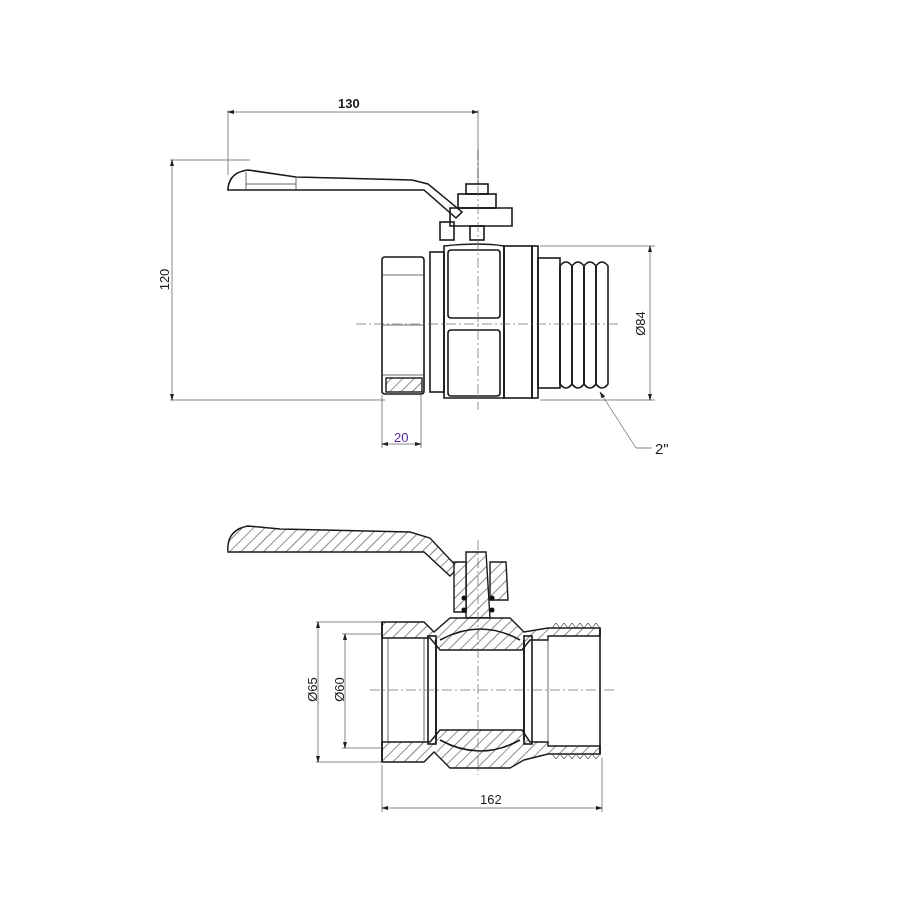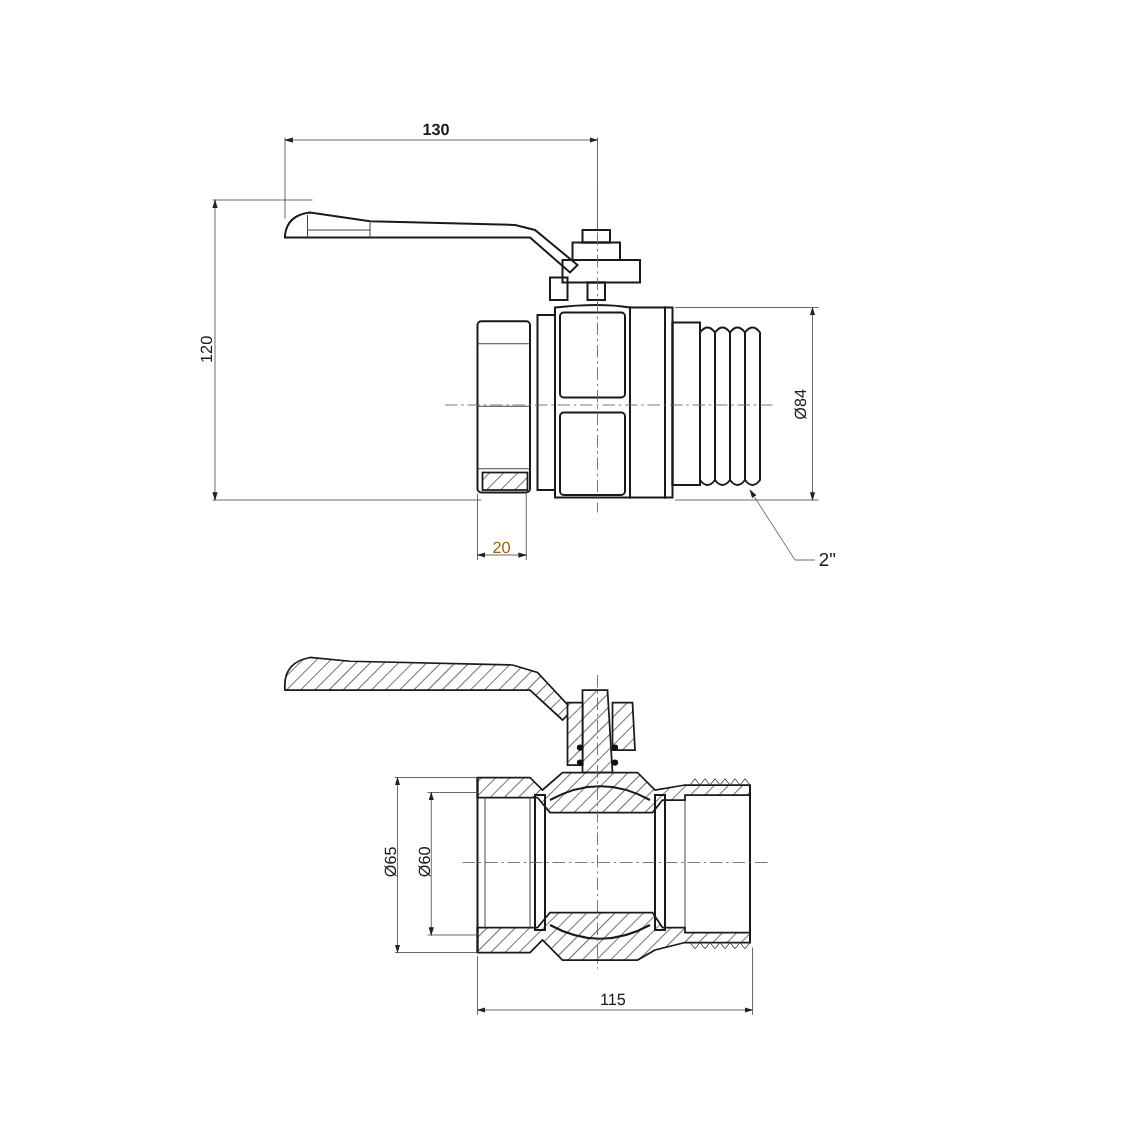--- a/index.html
+++ b/index.html
@@ -158,17 +158,17 @@
       <line class="dim" x1="382" y1="765" x2="382" y2="812"></line>
       <line class="dim" x1="602" y1="758" x2="602" y2="812"></line>
       <line class="dim" x1="382" y1="808" x2="602" y2="808" marker-start="url(#arrs)" marker-end="url(#arr)"></line>
     </g>
   </g>
 </svg>
 
 <div style="position:absolute;left:338px;top:96px;font-size:13px;color:#1a1a1a;font-weight:bold;">130</div>
 <div style="position:absolute;left:154px;top:272px;font-size:13px;color:#1a1a1a;transform:rotate(-90deg);transform-origin:center;">120</div>
 <div style="position:absolute;left:628px;top:316px;font-size:13px;color:#1a1a1a;transform:rotate(-90deg);transform-origin:center;">Ø84</div>
-<div style="position:absolute;left:394px;top:430px;font-size:13px;color:#a16207;">20</div>
+<div style="position:absolute;left:394px;top:430px;font-size:13px;color:#4c1d95;">20</div>
 <div style="position:absolute;left:655px;top:440px;font-size:15px;color:#1a1a1a;">2"</div>
 <div style="position:absolute;left:300px;top:682px;font-size:13px;color:#1a1a1a;transform:rotate(-90deg);transform-origin:center;">Ø65</div>
 <div style="position:absolute;left:327px;top:682px;font-size:13px;color:#1a1a1a;transform:rotate(-90deg);transform-origin:center;">Ø60</div>
-<div style="position:absolute;left:480px;top:792px;font-size:13px;color:#1a1a1a;">115</div>
+<div style="position:absolute;left:480px;top:792px;font-size:13px;color:#1a1a1a;">162</div>
 
 </body></html>

